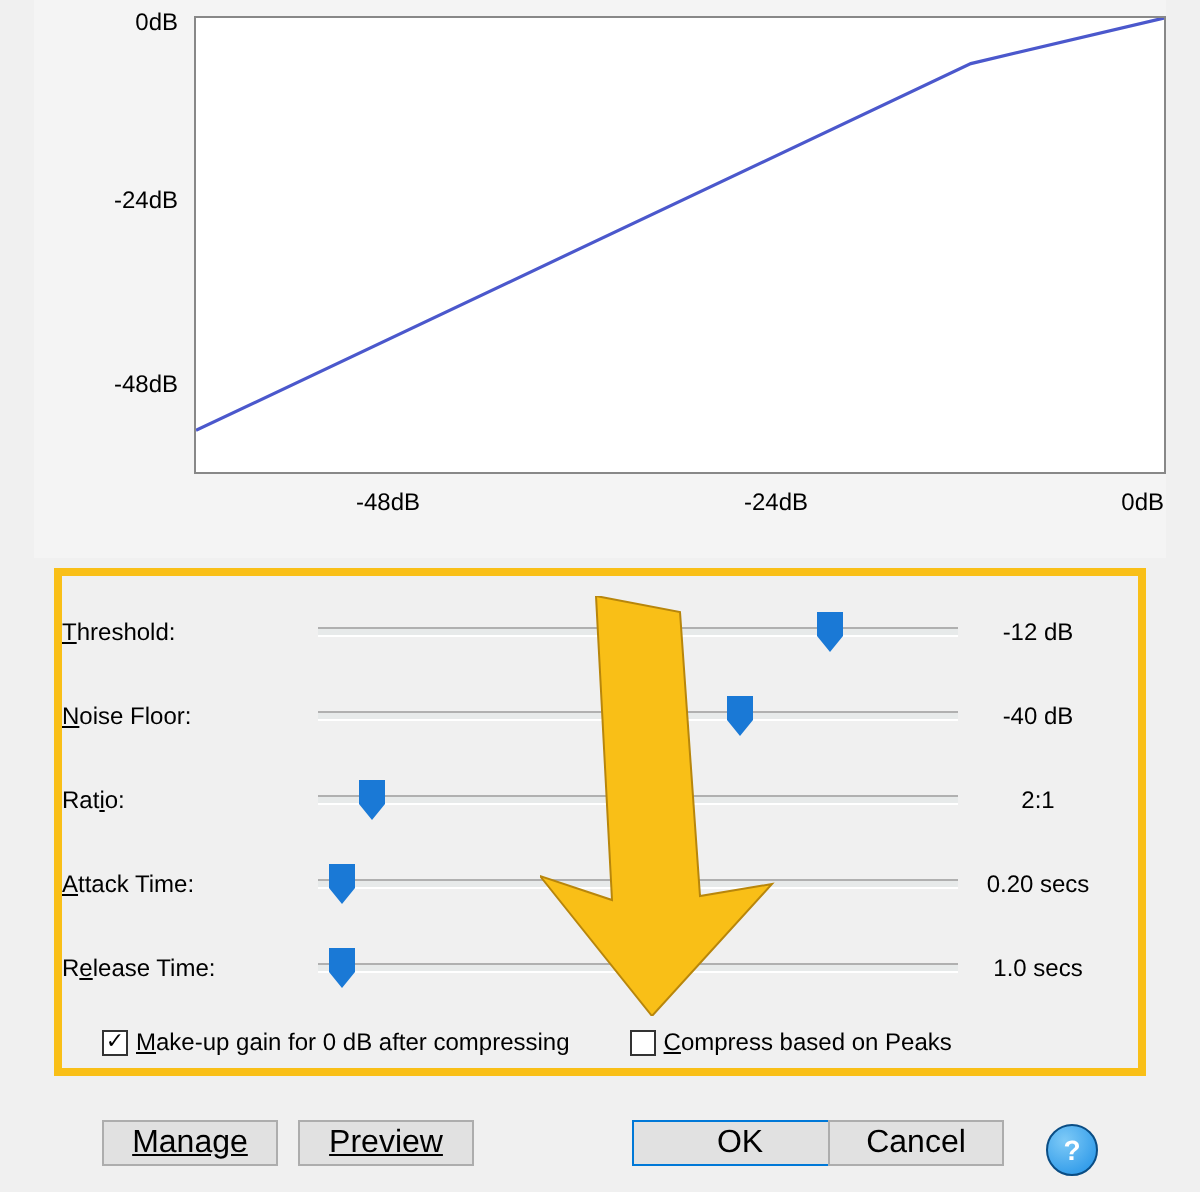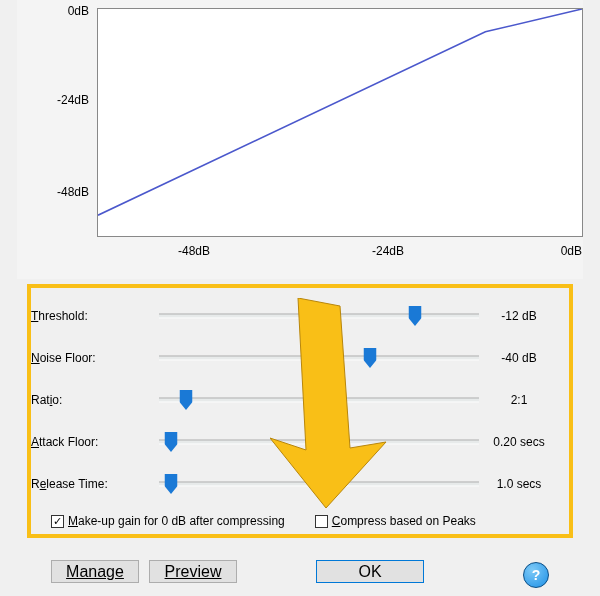--- a/index.html
+++ b/index.html
@@ -231,21 +231,21 @@
         <svg width="13" height="20">
             <polygon points="0,0 13,0 13,12 6.5,20 0,12" fill="#1a79d6"></polygon>
           </svg>
       </div>
     </div>
     <div class="slider-value">2:1</div>
   </div>
 
   <div class="slider-row" style="top:140px;">
     <div class="slider-label">
-      <span></span><u>A</u><span>ttack Floor:</span>
+      <span></span><u>A</u><span>ttack Time:</span>
     </div>
     <div class="slider-track-wrap">
       <div class="slider-track"></div>
       <div class="slider-thumb" style="left: 3.8%;">
         <svg width="13" height="20">
             <polygon points="0,0 13,0 13,12 6.5,20 0,12" fill="#1a79d6"></polygon>
           </svg>
       </div>
     </div>
     <div class="slider-value">0.20 secs</div>
@@ -289,16 +289,19 @@
 <div class="buttons-row">
   <div class="btn" style="left:51px;  width:88px;">
       <u>Manage</u>
     </div>
   <div class="btn" style="left:149px; width:88px;">
       <u>Preview</u>
     </div>
   <div class="btn default" style="left:316px; width:108px;">
       <span>OK</span>
     </div>
+  <div class="btn" style="left:414px; width:88px;">
+      <span>Cancel</span>
+    </div>
   <div class="help-btn" style="left:523px; bottom:0;">
       <span>?</span>
     </div>
 </div>
 
 </body></html>

